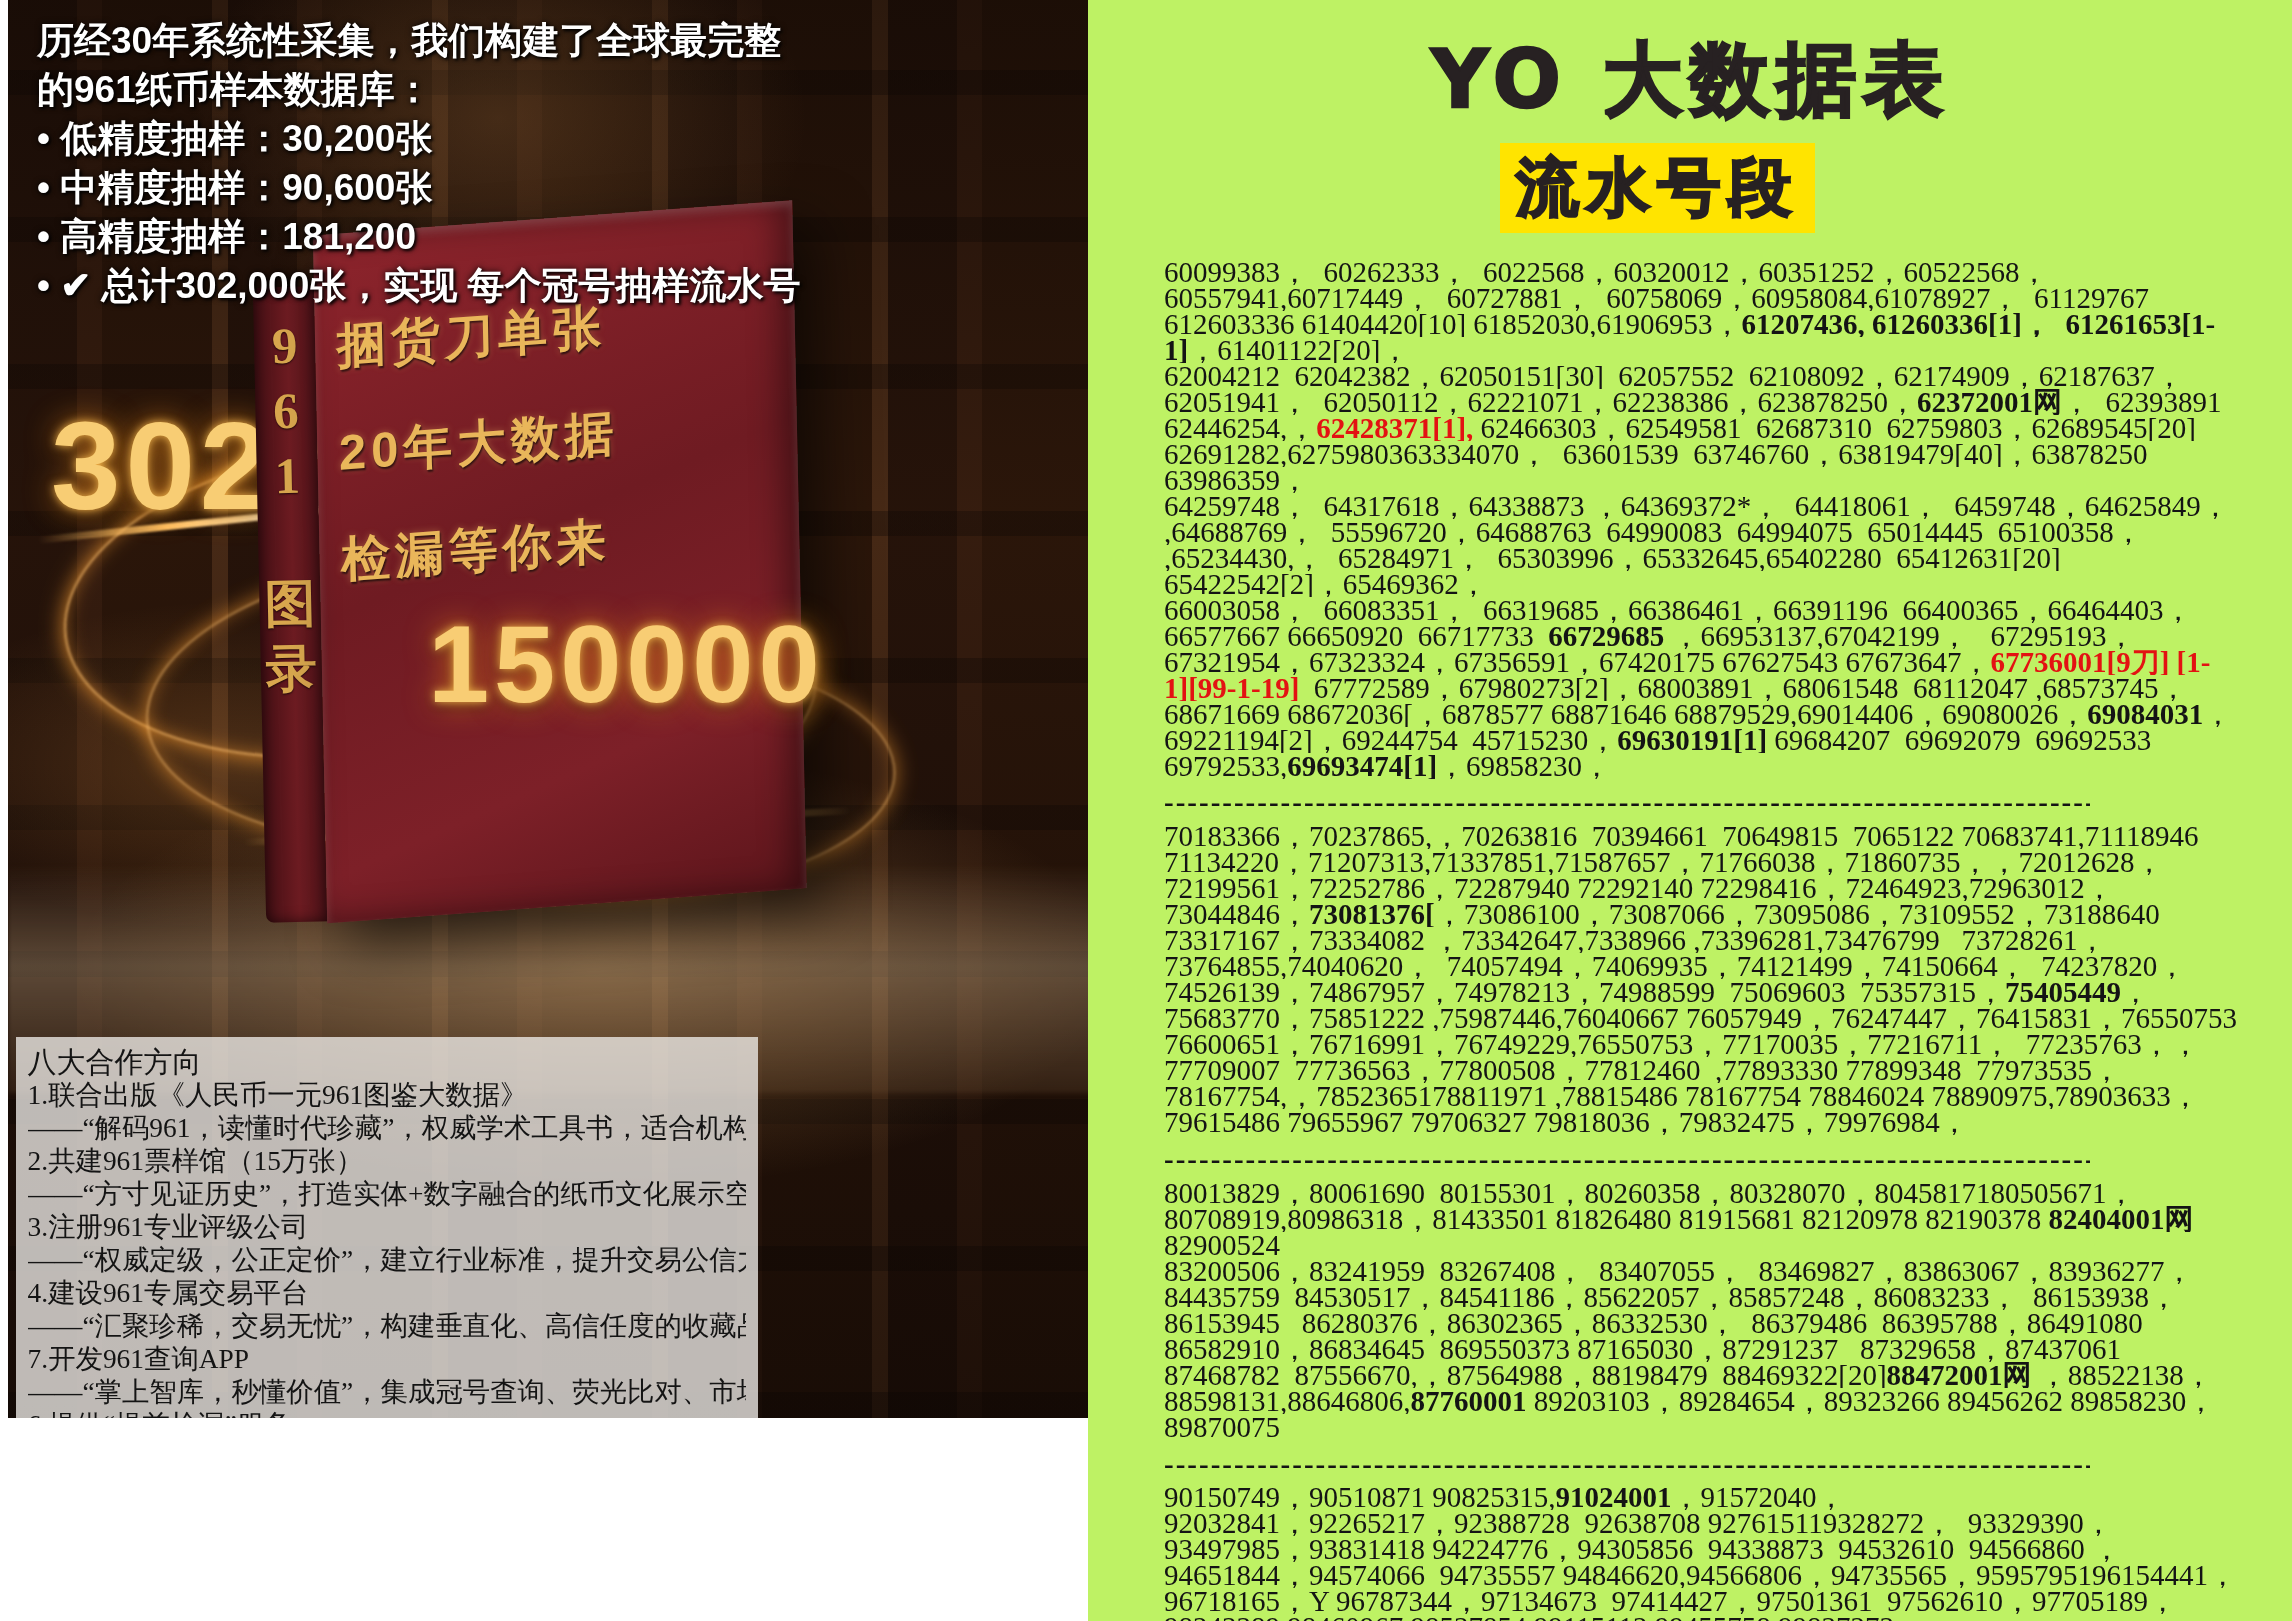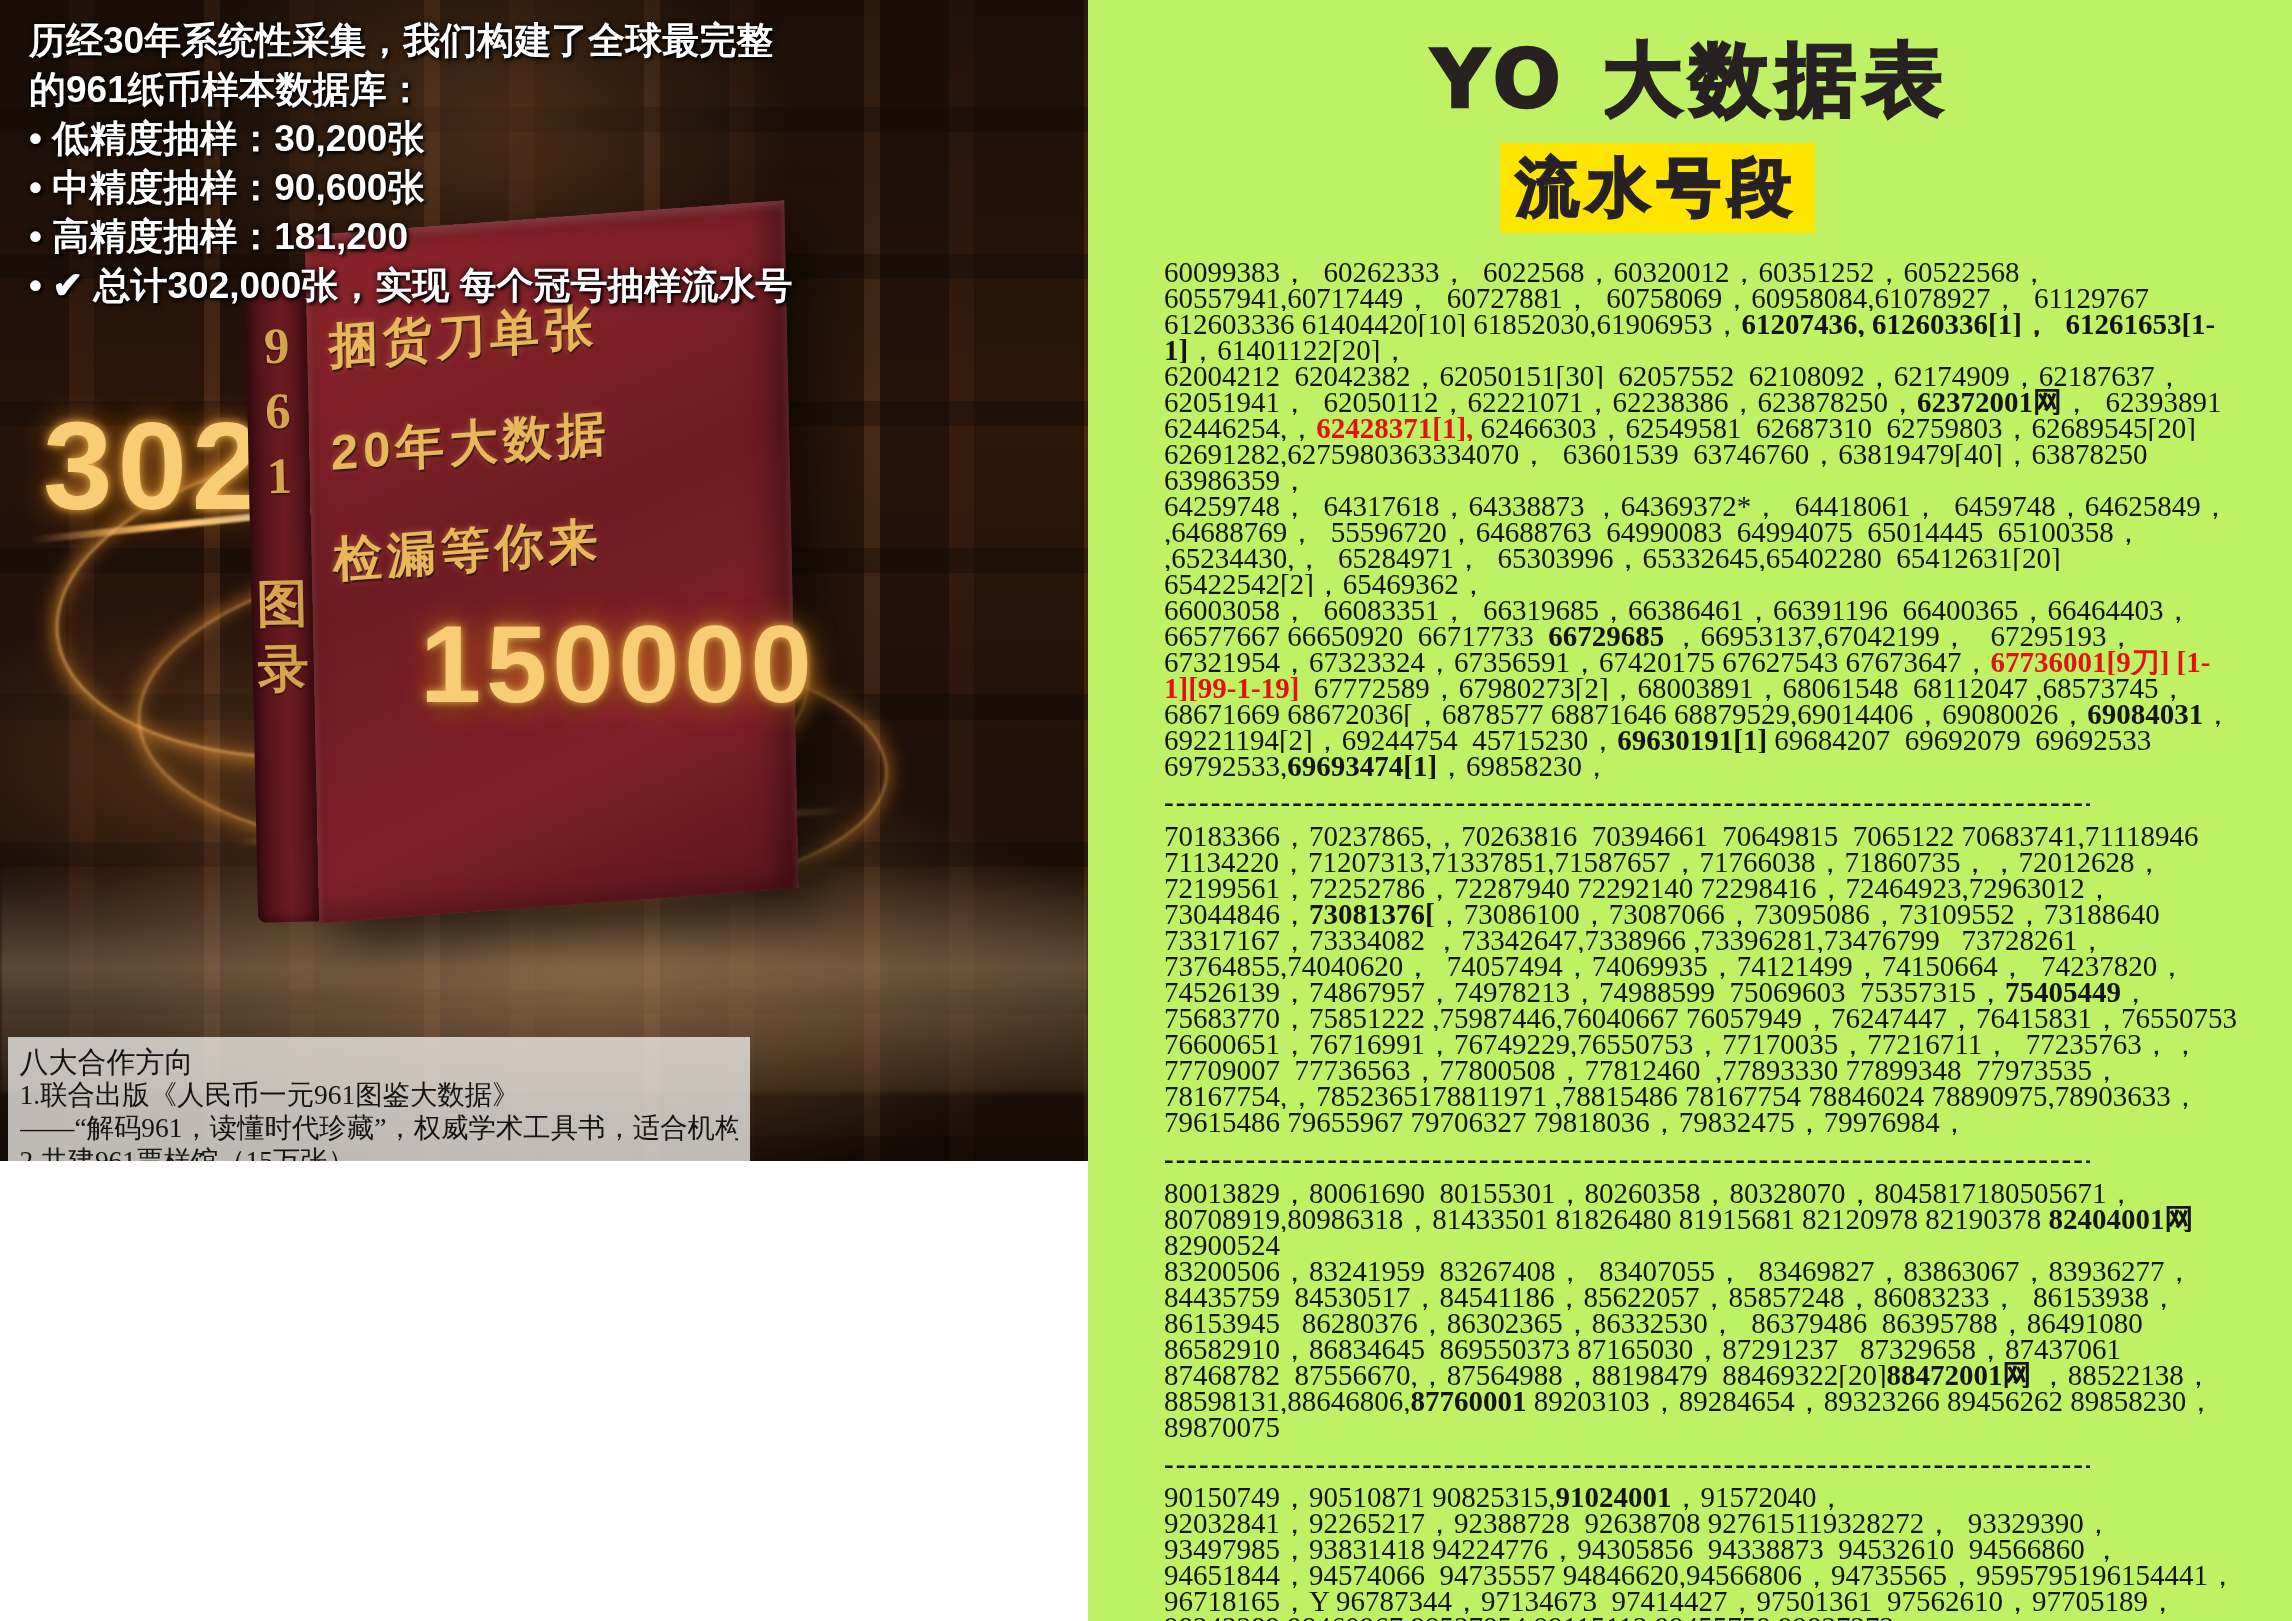--- a/index.html
+++ b/index.html
@@ -1,20 +1,20 @@
 <!DOCTYPE html>
 <html style="--red: #e31212; --hl: #ffe400;"><head>
 <meta charset="utf-8">
 <style>
   html,body{margin:0;padding:0;background:#ffffff;}
   .canvas{position:relative;width:2293px;height:1621px;background:#fff;overflow:hidden;
           font-family:"Liberation Sans",sans-serif;}
 
   
-  .left-page{position:absolute;left:0;top:0;width:1088px;height:1161px;overflow:hidden;
+  .left-page{position:absolute;left:8px;top:0;width:1088px;height:1418px;overflow:hidden;
     background:
       radial-gradient(ellipse 745px 314px at 588px 970px, rgba(255,190,110,.30), transparent 70%),
       radial-gradient(ellipse 510px 235px at 235px 765px, rgba(255,170,80,.20), transparent 70%),
       radial-gradient(ellipse 412px 294px at 490px 118px, rgba(190,130,70,.25), transparent 75%),
       linear-gradient(180deg, rgba(18,9,5,.60) 0%, rgba(42,22,12,.28) 36%, rgba(26,13,8,.42) 62%, rgba(14,7,4,.62) 100%),
       repeating-linear-gradient(0deg, rgba(0,0,0,.32) 0 25.5px, rgba(0,0,0,0) 25.5px 147px),
       repeating-linear-gradient(90deg,#241209 0 69px,#3a1f10 69px 94px,#2b1609 94px 204px,#52311a 204px 220px),
       #2a160c;}
   .table-band{position:absolute;left:0;top:863px;width:1088px;height:230px;
     background:linear-gradient(180deg,rgba(150,120,90,0),rgba(196,168,132,.38) 45%,rgba(120,90,60,.22));

